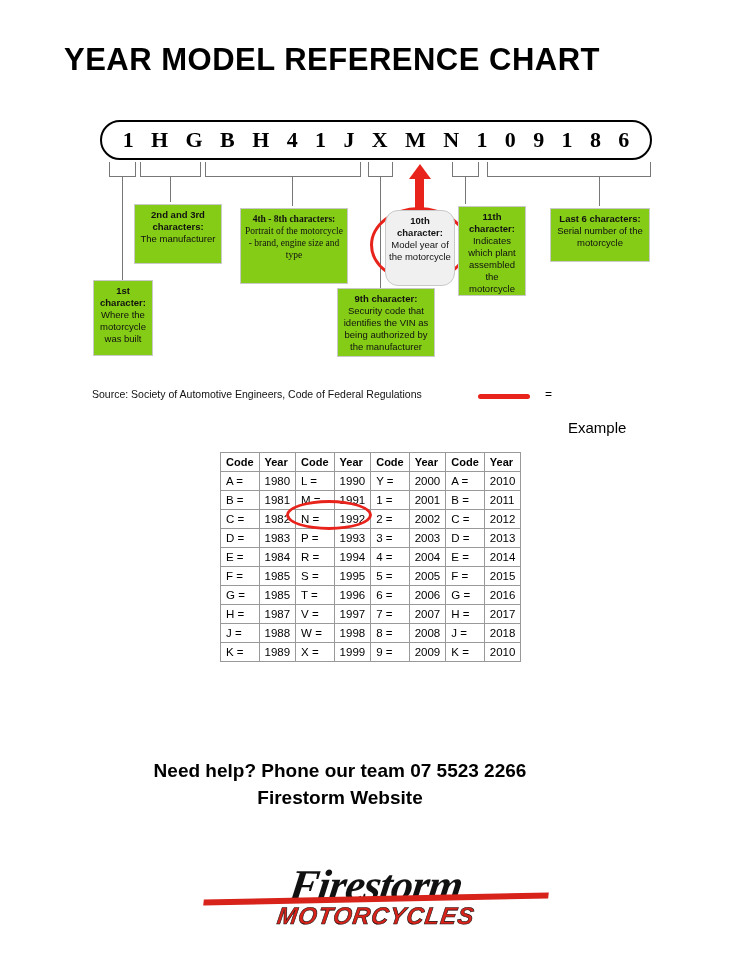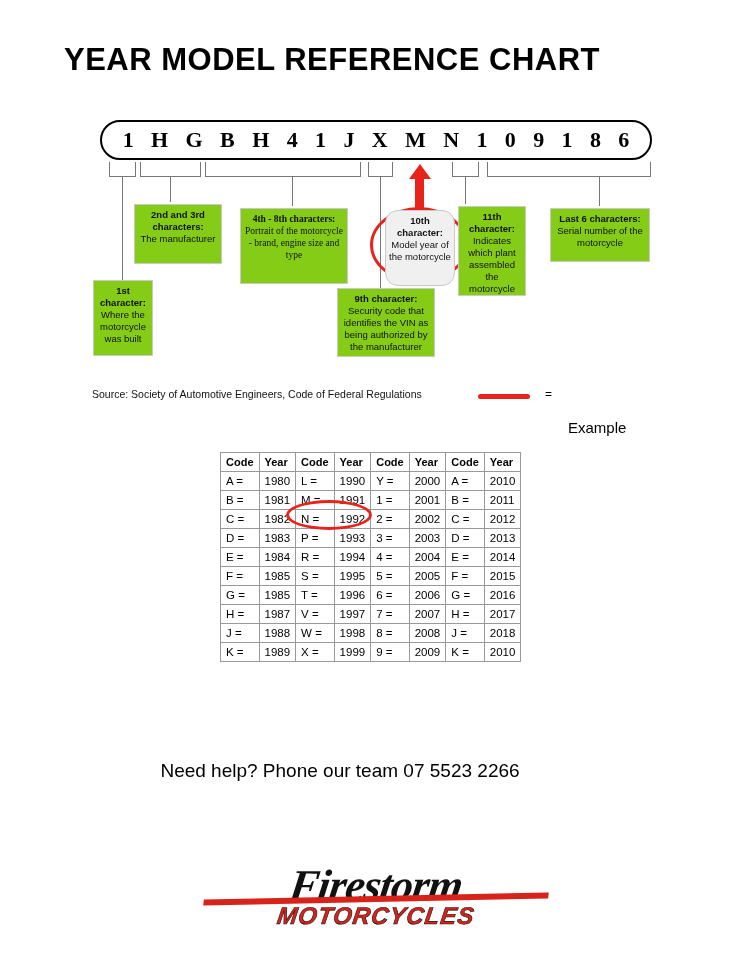--- a/index.html
+++ b/index.html
@@ -155,21 +155,21 @@
   .year-table td.year { width: 34px; }
 
   
   .help {
     position: absolute;
     left: 0;
     top: 757px;
     width: 680px;
     text-align: center;
     font-size: 19px;
-    font-weight: normal;
+    font-weight: bold;
     line-height: 27px;
   }
 
   
   .logo {
     position: absolute;
     left: 196px;
     top: 860px;
     width: 360px;
     height: 76px;
@@ -426,19 +426,20 @@
       <td class="code">K =</td>
       <td class="year">2010</td>
     </tr>
   </tbody>
 </table>
 
 <div class="red-ellipse" style="left:286px; top:500px; width:86px; height:30px;"></div>
 
 <div class="help">
   <div>Need help?  Phone our team 07 5523 2266</div>
+  <div>Firestorm Website</div>
 </div>
 
 <div class="logo">
   <div class="logo-word">Firestorm</div>
   <div class="logo-swoosh"></div>
   <div class="logo-sub">MOTORCYCLES</div>
 </div>
 
 </body></html>

